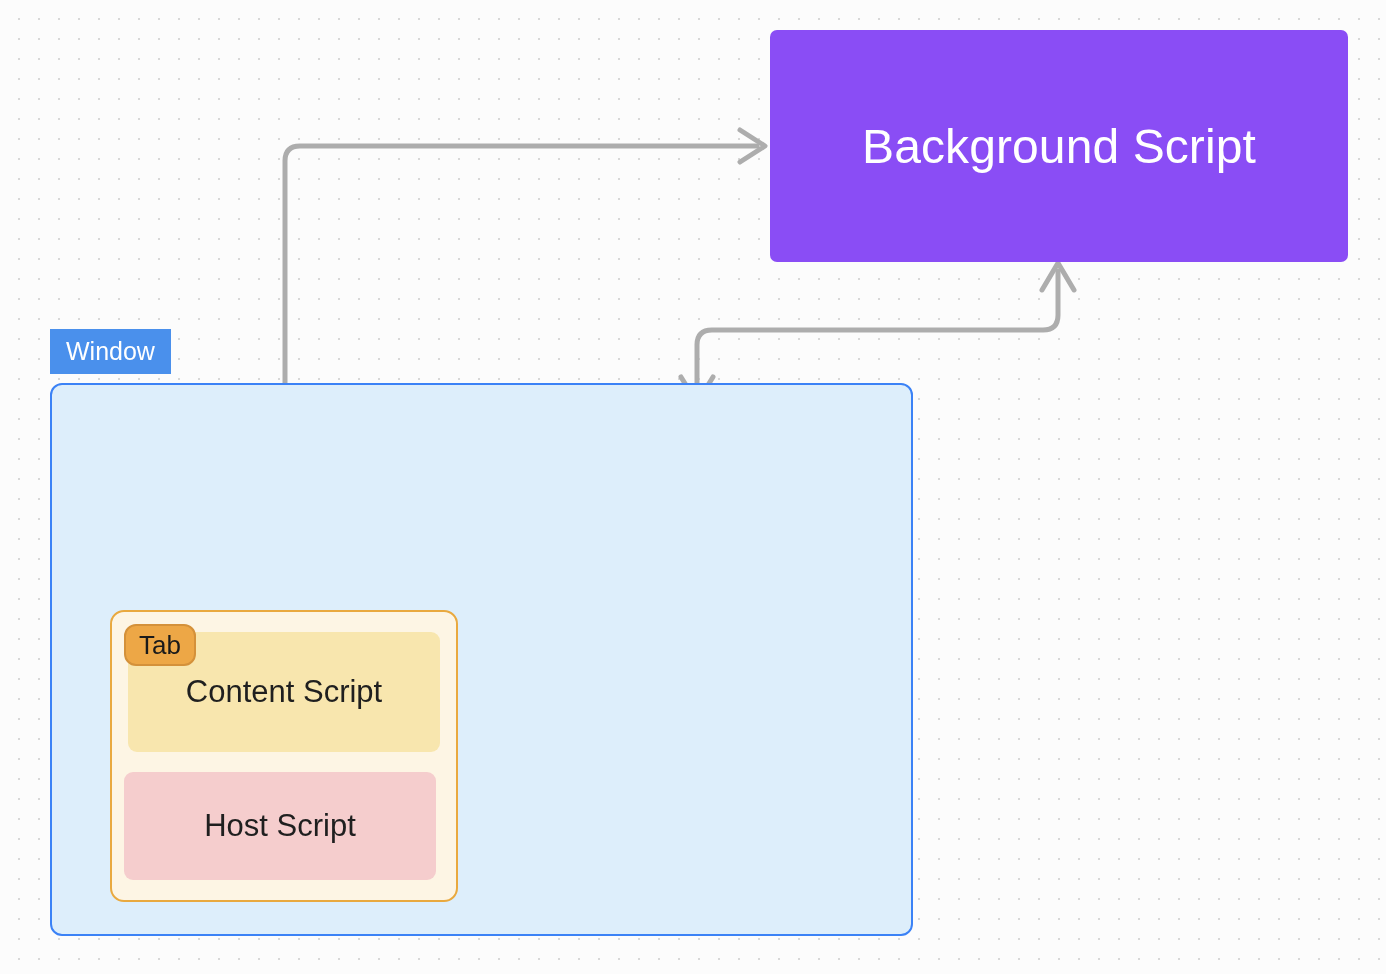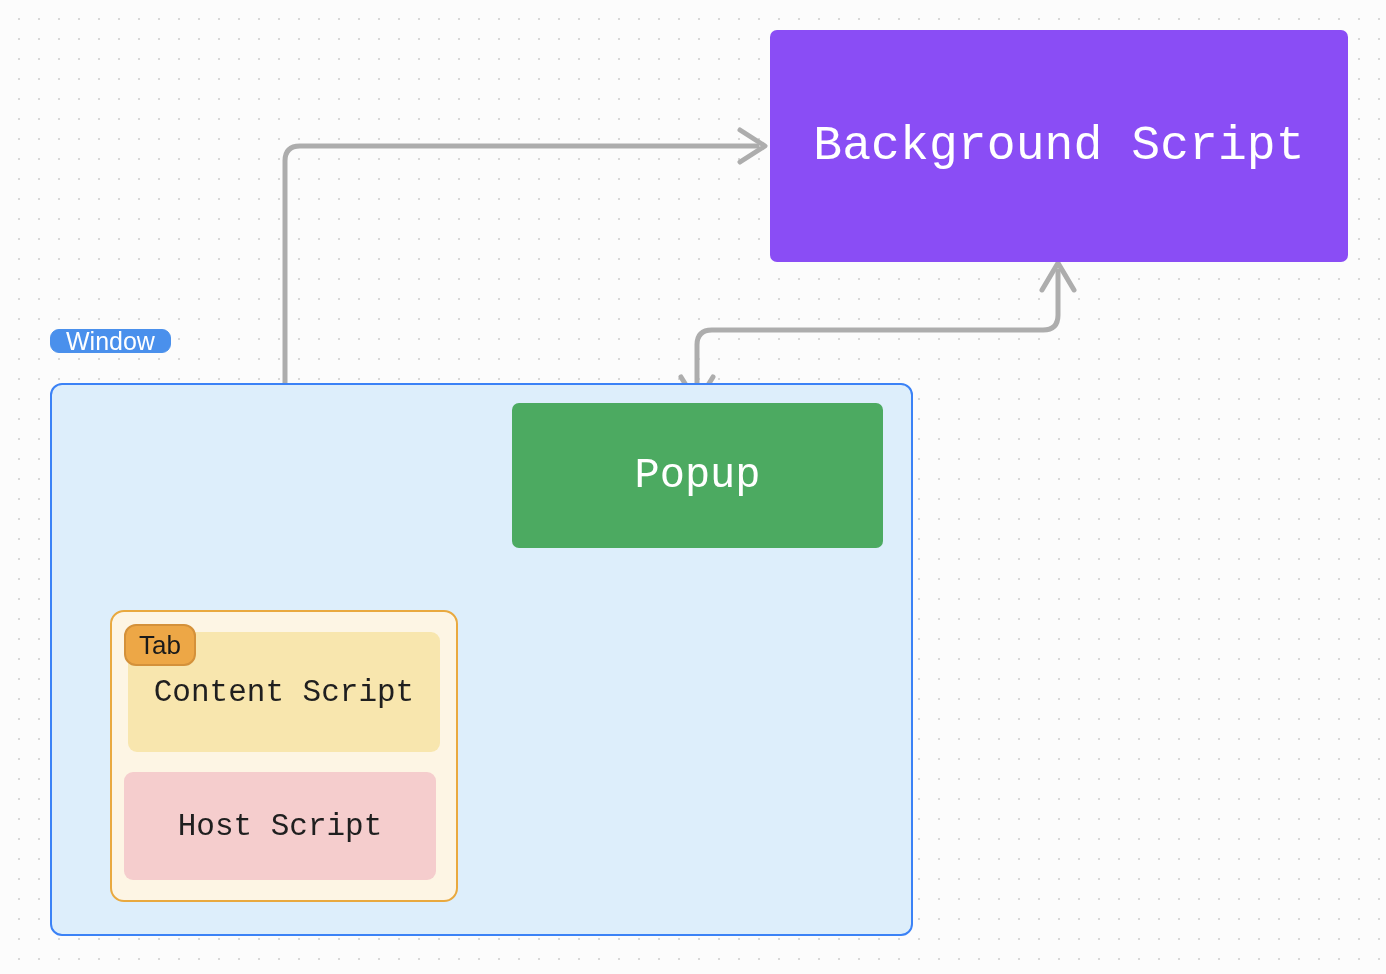--- a/index.html
+++ b/index.html
@@ -32,21 +32,20 @@
     height: 974px;
     pointer-events: none;
   }
 
   .node {
     position: absolute;
     box-sizing: border-box;
     display: flex;
     align-items: center;
     justify-content: center;
-    font-family: Liberation Mono, monospace;
   }
 
   
   #background-script {
     left: 770px;
     top: 30px;
     width: 578px;
     height: 232px;
     background: #8a4df5;
     border-radius: 7px;
@@ -64,25 +63,25 @@
     height: 553px;
     background: #ddeefb;
     border: 2px solid #3b82f6;
     border-radius: 12px;
     box-sizing: border-box;
   }
   #window-label {
     position: absolute;
     left: 50px;
     top: 329px;
-    height: 24px;
+    height: 45px;
     padding: 0 15px;
     background: #4a90ec;
     border: 1.5px solid #4a90ec;
-    border-radius: 9px;
+    border-radius: 0;
     color: #ffffff;
     font-size: 25px;
     display: flex;
     align-items: center;
     justify-content: center;
     box-sizing: border-box;
   }
 
   
   #popup {
@@ -209,23 +208,20 @@
 
   <div class="node" id="background-script">
     <span>Background Script</span>
   </div>
 
   <div id="window-group"></div>
   <div id="window-label">
     <span>Window</span>
   </div>
 
-  <div class="node" id="popup">
-    <span>Popup</span>
-  </div>
 
   <div id="tab-group"></div>
 
   <div class="node" id="content-script">
     <span>Content Script</span>
   </div>
 
   <div class="node" id="host-script">
     <span>Host Script</span>
   </div>

